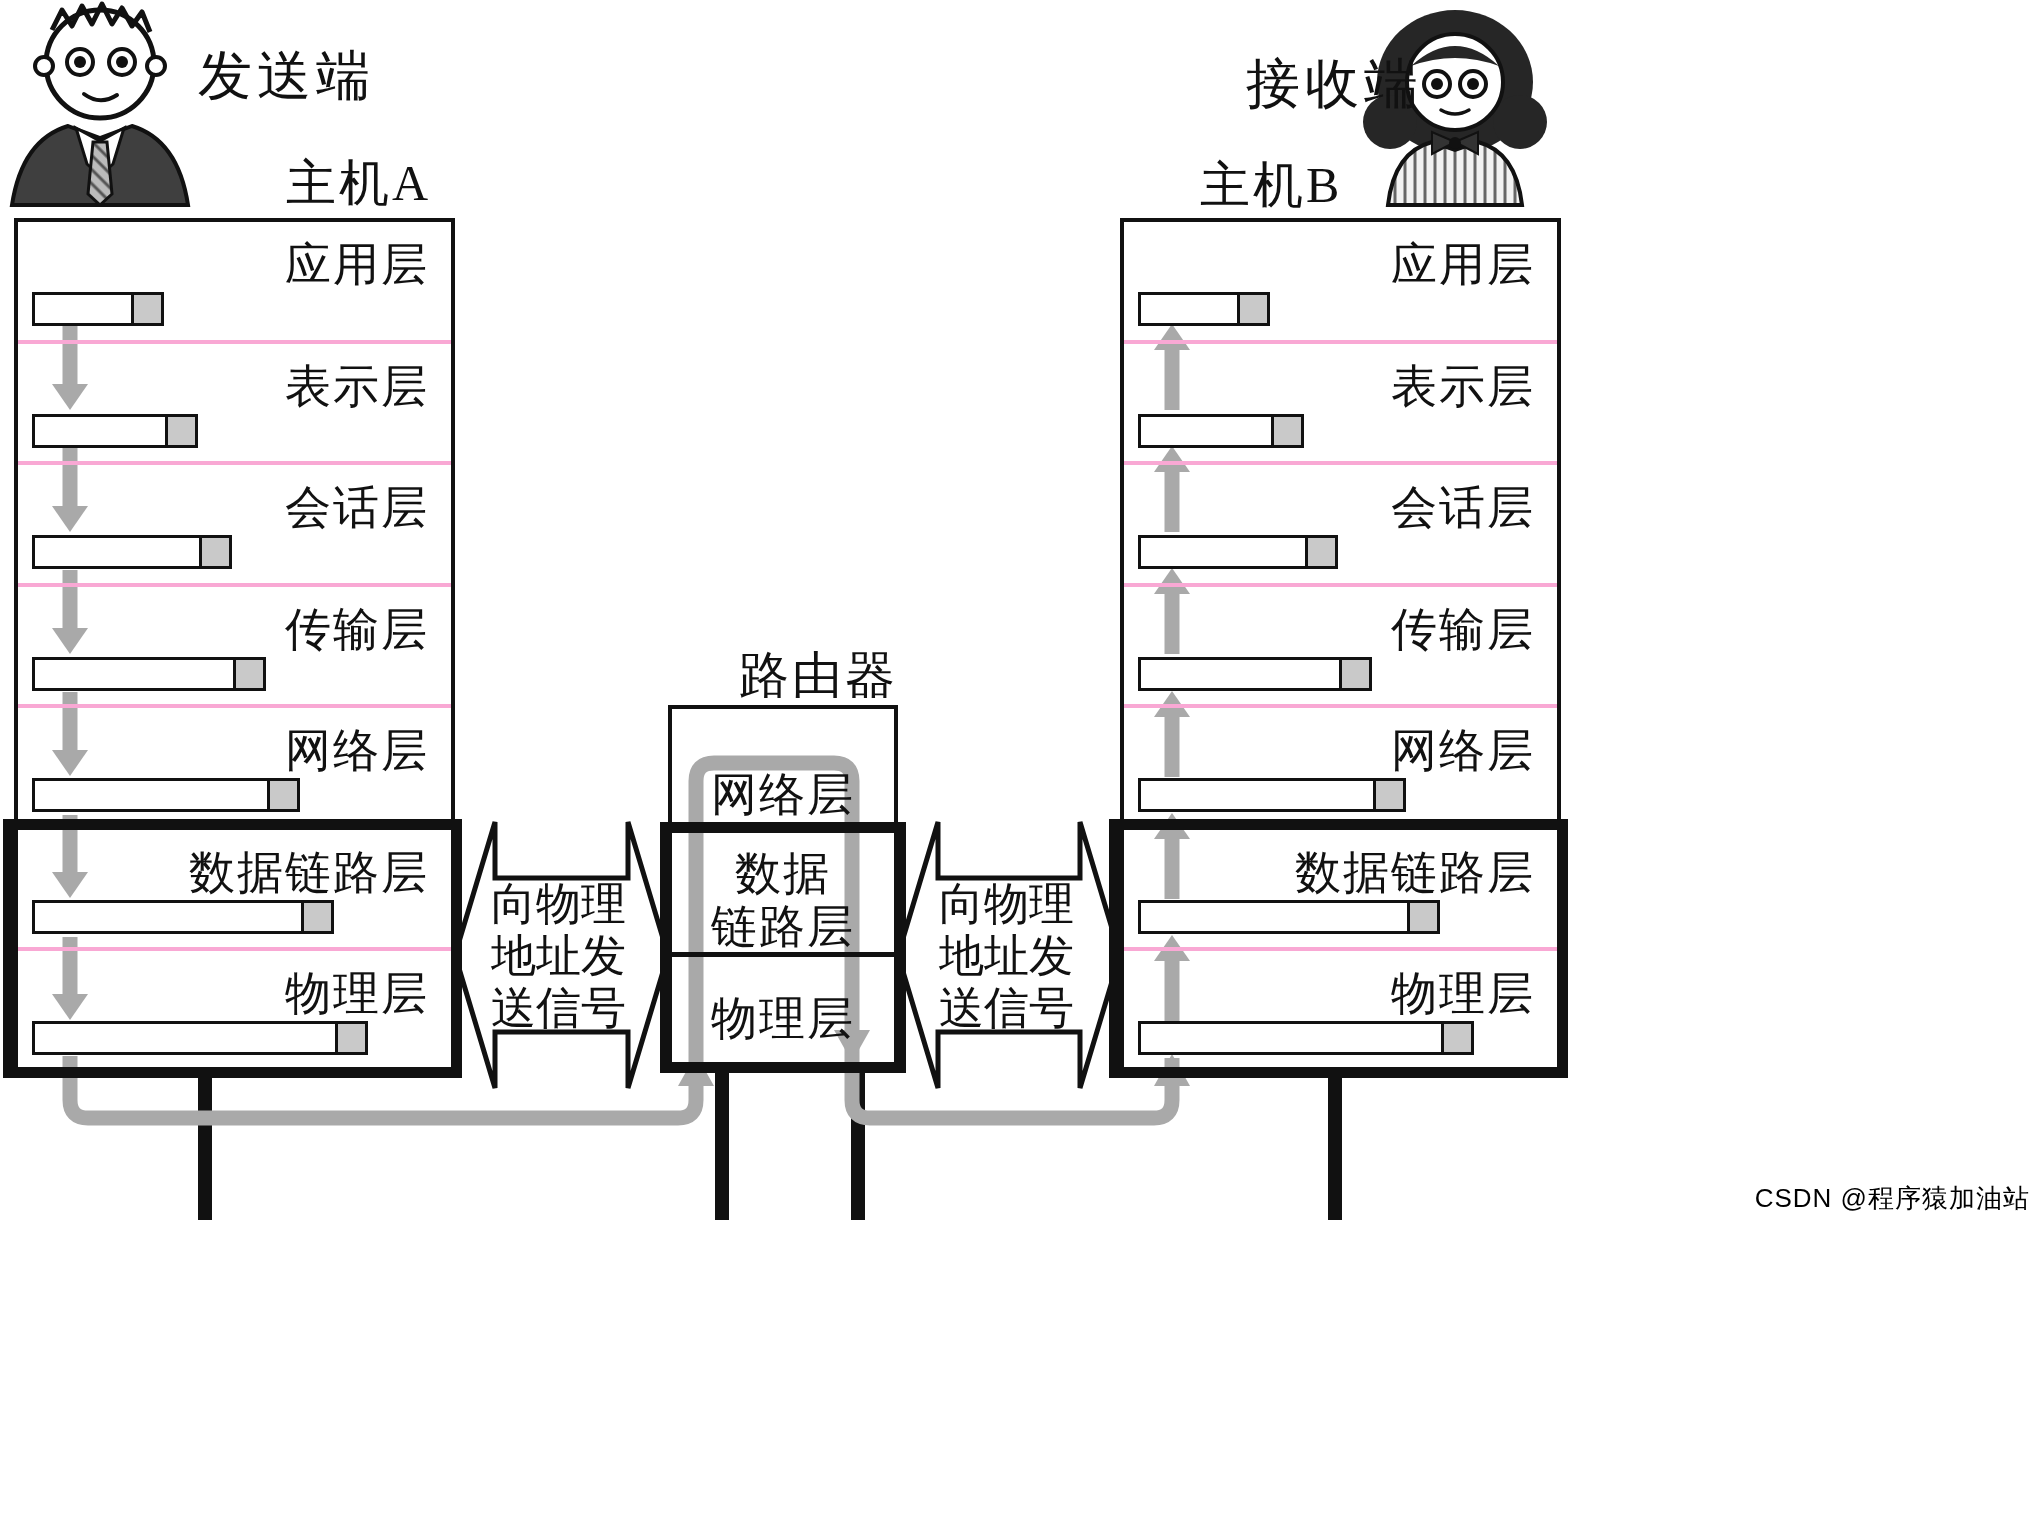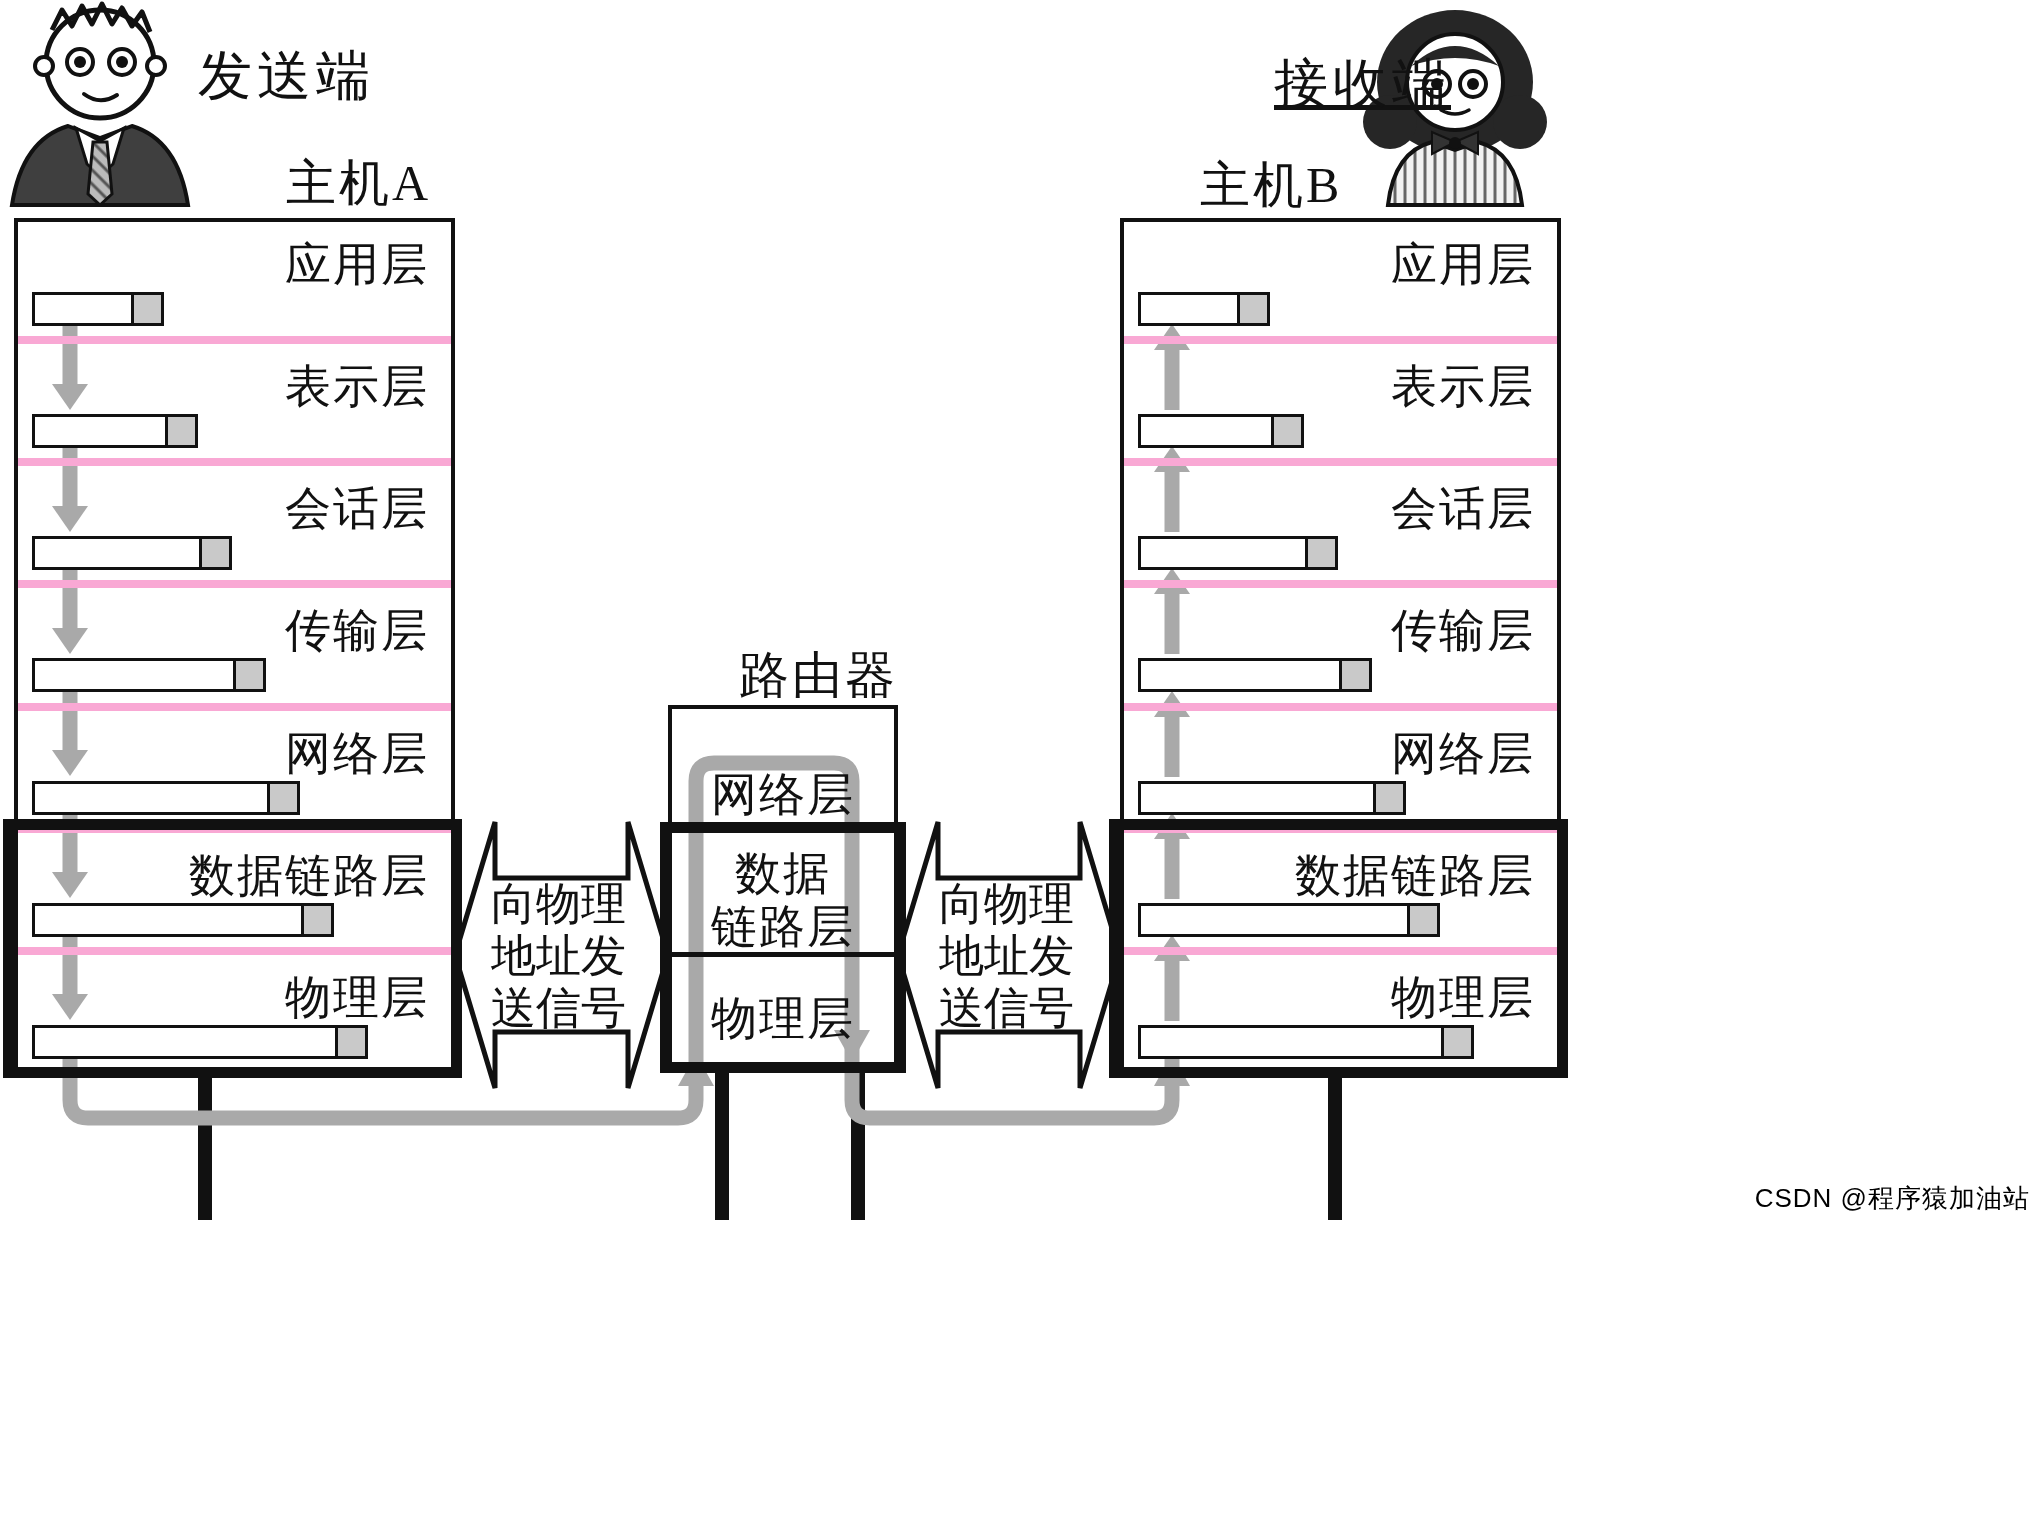--- a/index.html
+++ b/index.html
@@ -8,21 +8,21 @@
     position:relative; width:2040px; height:1220px; background:#fff;
     font-family:"Liberation Serif","DejaVu Serif",serif; color:#111; overflow:hidden;
   }
   .abs { position:absolute; }
   svg.layer-art { position:absolute; left:0; top:0; }
   .stack {
     position:absolute; border:4px solid #111; display:flex; flex-direction:column;
     background:transparent;
   }
   .layer-row { position:relative; flex:1; }
-  .layer-row + .layer-row { border-top:8px solid #f9a8d4; }
+  .layer-row + .layer-row { border-top:4px solid #f9a8d4; }
   .layer-label { position:absolute; top:12px; right:22px; font-size:46px; letter-spacing:2px; white-space:nowrap; }
   .bar { position:absolute; left:14px; top:70px; height:34px; background:#fff; border:3px solid #111; }
   .bar-head { position:absolute; right:0; top:0; bottom:0; width:30px; background:#c9c9c9; border-left:3px solid #111; }
   .thick-box { position:absolute; border:11px solid #111; background:transparent; pointer-events:none; }
   .title { position:absolute; font-size:50px; letter-spacing:3px; white-space:nowrap; }
   .big-title { position:absolute; font-size:54px; letter-spacing:5px; white-space:nowrap; }
   .link-text { position:absolute; font-size:45px; line-height:52px; word-break:break-all; }
   .router-text { position:absolute; left:668px; width:230px; text-align:center; font-size:46px; letter-spacing:2px; }
   .router-divider { position:absolute; left:666px; top:952px; width:234px; height:5px; background:#111; }
   .watermark { position:absolute; right:10px; bottom:4px; font-size:26px; color:#000000;
@@ -137,21 +137,21 @@
       <path d="M1441 110 Q1455 118 1469 110" fill="none" stroke="#111" stroke-width="3.5" stroke-linecap="round"></path>
       <path d="M1455 142 L1432 132 L1432 154 Z" fill="#333" stroke="#111" stroke-width="2"></path>
       <path d="M1455 142 L1478 132 L1478 154 Z" fill="#333" stroke="#111" stroke-width="2"></path>
       <circle cx="1455" cy="143" r="6" fill="#111"></circle>
     </g>
   </svg>
 
   <div class="big-title" style="left:198px; top:40px;">发送端</div>
   <div class="title" style="left:286px; top:150px;">主机A</div>
 
-  <div class="big-title" style="left:1274px; top:48px;text-decoration:underline;">接收端</div>
+  <div class="big-title" style="left:1246px; top:48px;">接收端</div>
   <div class="title" style="left:1200px; top:152px;">主机B</div>
 
   <div class="stack" style="left:14px; top:218px; width:441px; height:855px;">
     <div class="layer-row">
       <span class="layer-label">应用层</span>
       <div class="bar" style="width:132px">
           <div class="bar-head"></div>
         </div>
     </div>
     <div class="layer-row">

